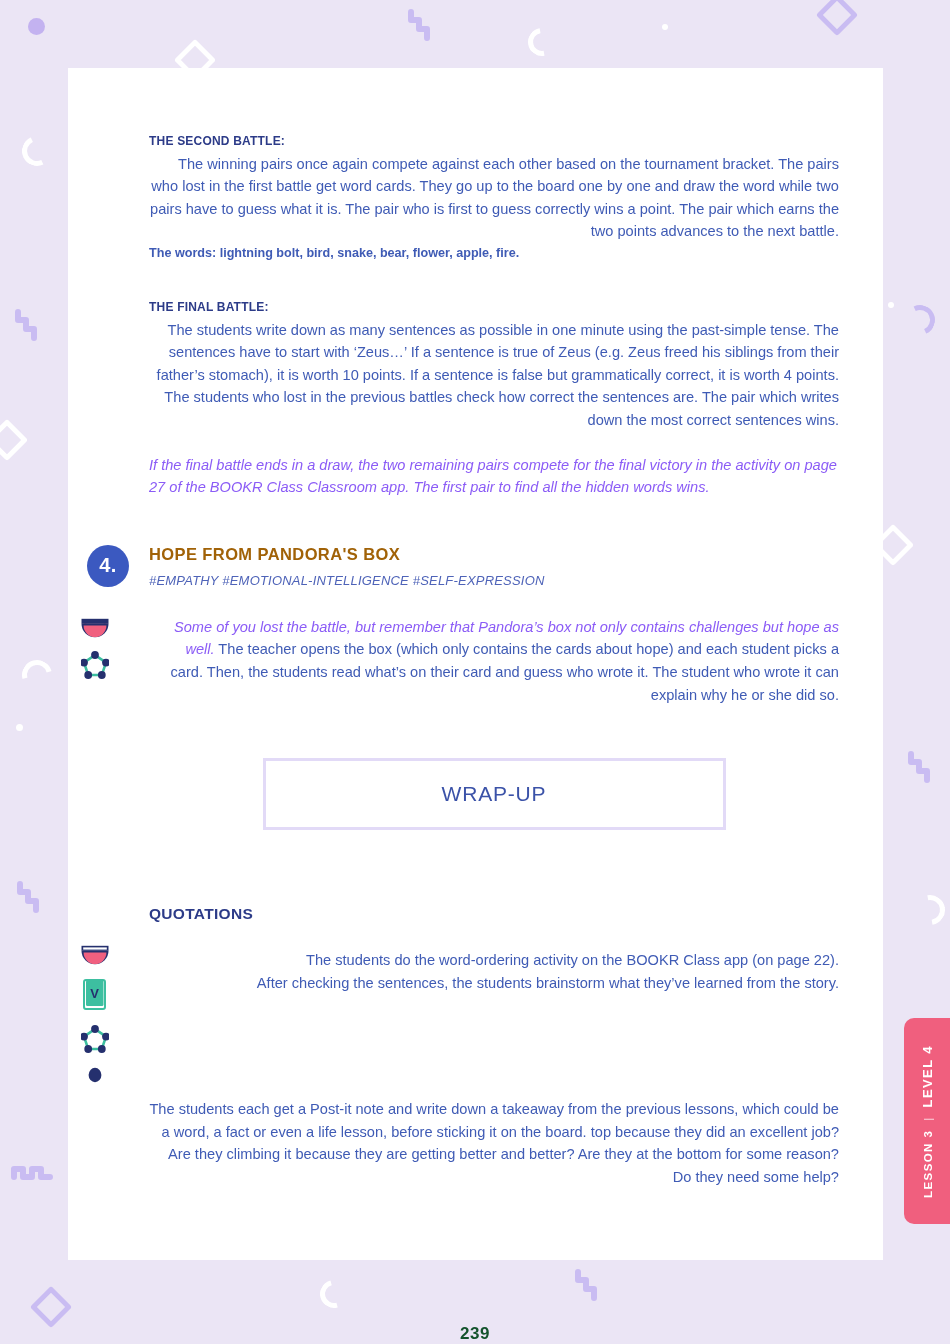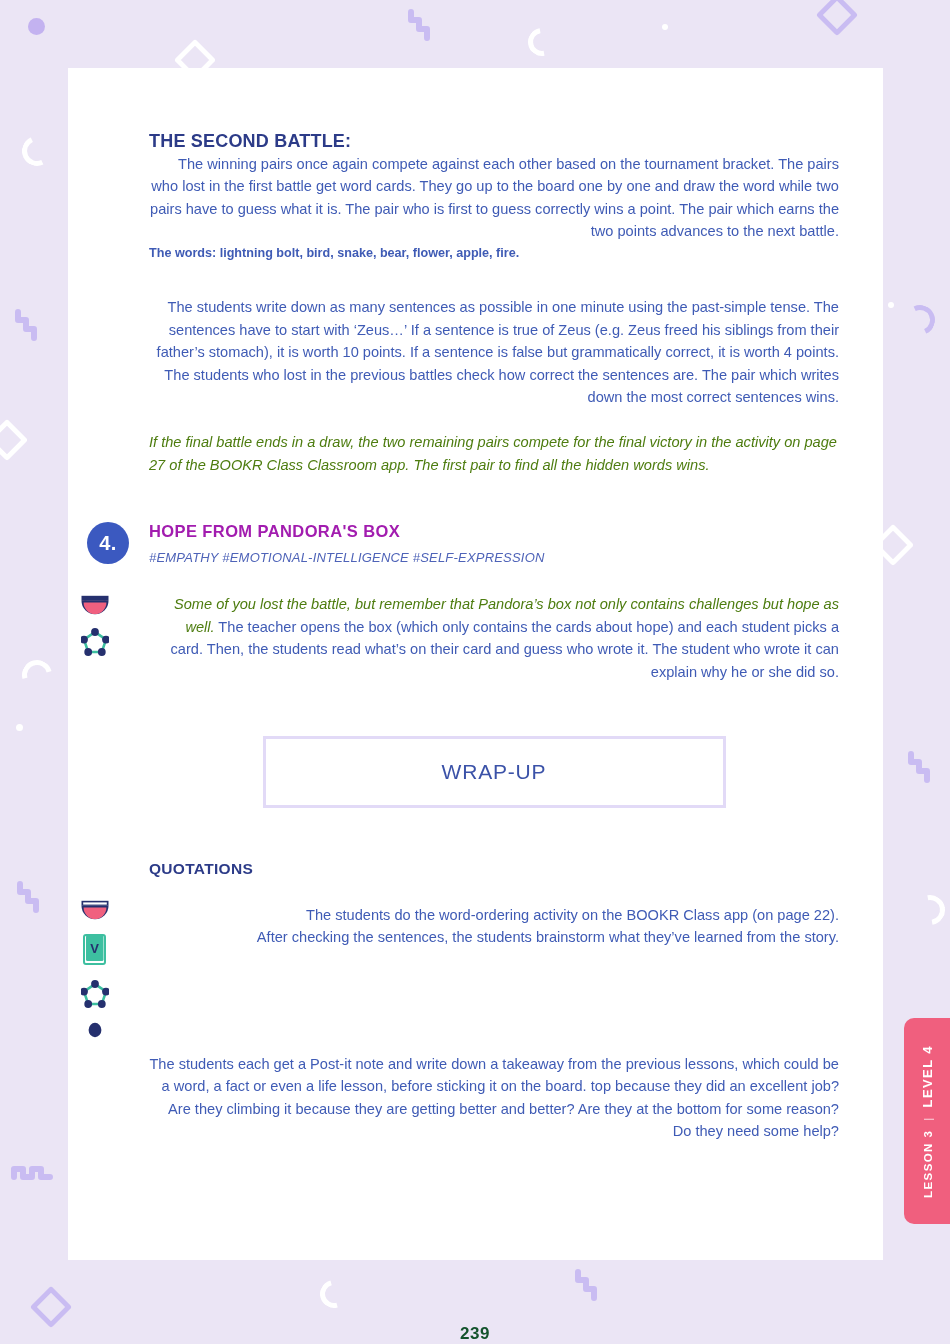--- a/index.html
+++ b/index.html
@@ -47,42 +47,42 @@
     position: absolute;
     left: 68px; top: 68px;
     width: 815px; height: 1192px;
     background: #ffffff;
   }
 
   .content { position: absolute; left: 81px; top: 62px; width: 690px; }
 
   
   .h-sub {
-    font-size: 18px;
+    font-size: 12px;
     font-weight: bold;
     color: #2c3b88;
     letter-spacing: .2px;
     line-height: 22.6px;
   }
   .body {
     font-size: 14.6px;
     color: #3f5bb5;
     line-height: 22.6px;
     text-align: right;
   }
   .body-bold-it {
     font-size: 12.6px;
     font-weight: bold;
     color: #3f5bb5;
     line-height: 20px;
   }
   .body-it {
     font-size: 14.6px;
     font-style: italic;
-    color: #4d7c0f;
+    color: #8b5cf6;
     line-height: 22.6px;
   }
   .gap-lg { height: 33px; }
   .gap-md { height: 22px; }
 
   
   .num-sect { position: relative; }
   .num-badge {
     position: absolute;
     left: -62px; top: 4px;
@@ -91,21 +91,21 @@
     background: #3b59c0;
     color: #ffffff;
     font-size: 20px;
     font-weight: bold;
     display: flex; align-items: center; justify-content: center;
     letter-spacing: .5px;
   }
   .sect-title {
     font-size: 16.5px;
     font-weight: bold;
-    color: #a21caf;
+    color: #a16207;
     letter-spacing: .4px;
     line-height: 26px;
   }
   .sect-tags {
     font-size: 13px;
     font-style: italic;
     color: #4e63b8;
     letter-spacing: .2px;
     line-height: 27px;
   }
@@ -126,20 +126,21 @@
     color: #3b52a8;
     letter-spacing: .8px;
   }
 
   
   .h-quot {
     font-size: 15.5px;
     font-weight: bold;
     color: #2c3b88;
     letter-spacing: .3px;
+    margin-top: 23px;
   }
 
   
   .side-tab {
     position: absolute;
     right: 0; top: 1018px;
     width: 46px; height: 206px;
     background: #f05f7e;
     border-top-left-radius: 10px;
     border-bottom-left-radius: 10px;
@@ -212,20 +213,21 @@
 
       <div>
         <div class="h-sub">THE SECOND BATTLE:</div>
         <div class="body">The winning pairs once again compete against each other based on the tournament bracket. The pairs who lost in the first battle get word cards. They go up to the board one by one and draw the word while two pairs have to guess what it is. The pair who is first to guess correctly wins a point. The pair which earns the two points advances to the next battle.</div>
         <div class="body-bold-it">The words: lightning bolt, bird, snake, bear, flower, apple, fire.</div>
       </div>
 
       <div class="gap-lg"></div>
 
       <div>
+        <div class="h-sub">THE FINAL BATTLE:</div>
         <div class="body">The students write down as many sentences as possible in one minute using the past-simple tense. The sentences have to start with ‘Zeus…’ If a sentence is true of Zeus (e.g. Zeus freed his siblings from their father’s stomach), it is worth 10 points. If a sentence is false but grammatically correct, it is worth 4 points. The students who lost in the previous battles check how correct the sentences are. The pair which writes down the most correct sentences wins.</div>
         <div class="gap-md"></div>
         <div class="body-it">If the final battle ends in a draw, the two remaining pairs compete for the final victory in the activity on page 27 of the BOOKR Class Classroom app. The first pair to find all the hidden words wins.</div>
       </div>
 
       <div style="height:42px"></div>
 
       <div class="num-sect">
         <div class="num-badge">4.</div>
         <div class="sect-title">HOPE FROM PANDORA'S BOX</div>

